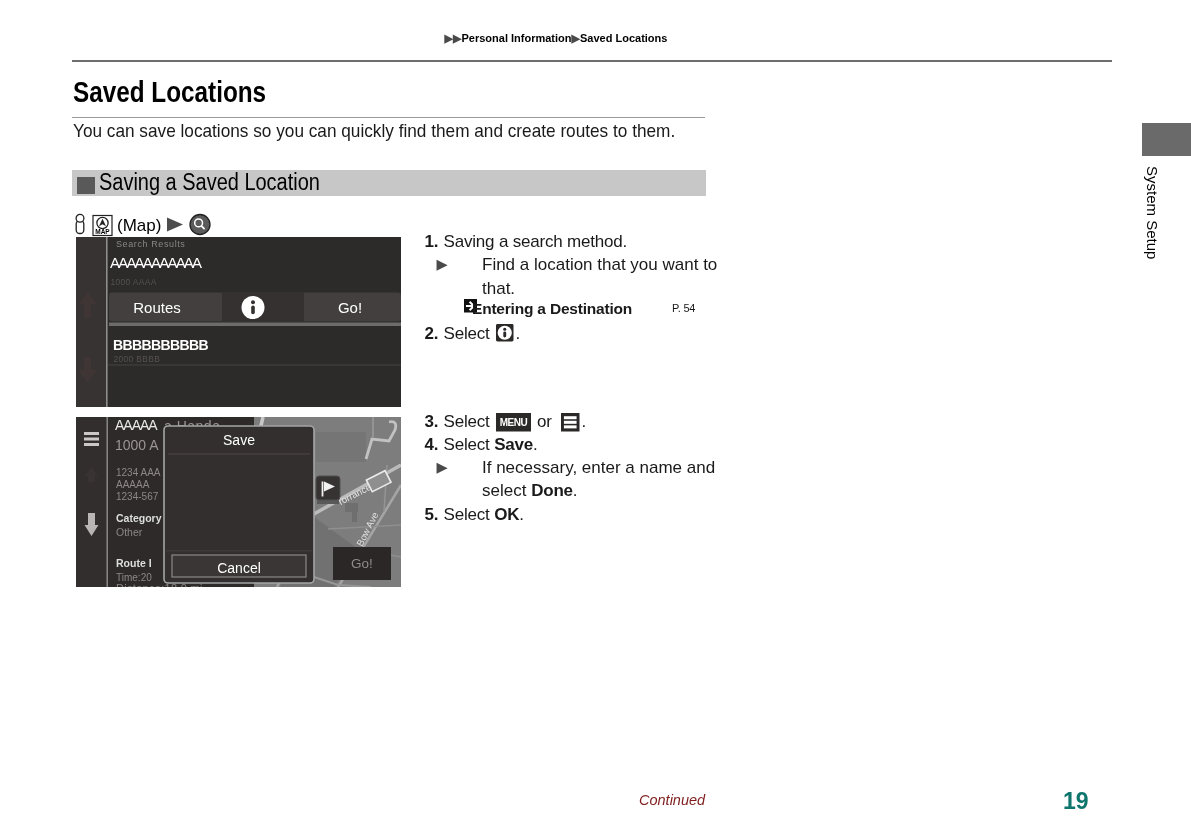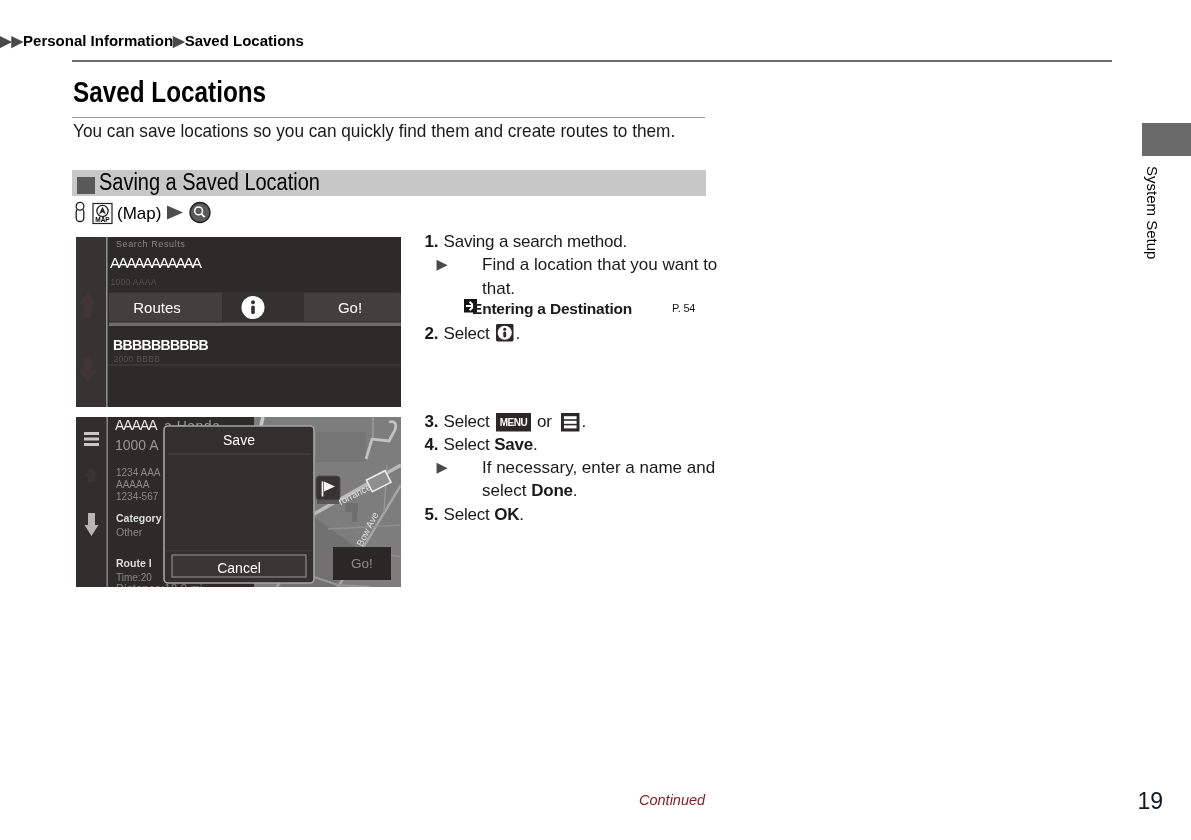--- a/index.html
+++ b/index.html
@@ -3,38 +3,38 @@
 <meta charset="utf-8">
 <style>
   html,body{margin:0;padding:0;}
   body{width:1191px;height:840px;position:relative;background:#fff;
        font-family:"Liberation Sans", sans-serif;overflow:hidden;}
   .abs{position:absolute;}
 </style>
 </head>
 <body>
 
-<div class="abs" style="left:0;top:33px;width:1112px;text-align:left;font-size:15px;line-height:1;color:#000;font-weight:bold;">
+<div class="abs" style="left:0;top:33px;width:1112px;text-align:center;font-size:11px;line-height:1;color:#000;font-weight:bold;">
 <span style="color:#4a4a4a;">▶▶</span>Personal Information<span style="color:#4a4a4a;">▶</span>Saved Locations</div>
 
 <div class="abs" style="left:72px;top:60px;width:1040px;height:1.7px;background:#6e6e6e;"></div>
 
 <div class="abs" style="left:73px;top:78px;font-size:29px;line-height:29px;font-weight:bold;color:#000;white-space:nowrap;transform:scaleX(0.838);transform-origin:0 0;">Saved Locations</div>
 
 <div class="abs" style="left:72px;top:116.5px;width:633px;height:1.2px;background:#9a9a9a;"></div>
 
 <div class="abs" style="left:73px;top:121px;font-size:19px;line-height:19px;color:#1a1a1a;white-space:nowrap;transform:scaleX(0.906);transform-origin:0 0;">You can save locations so you can quickly find them and create routes to them.</div>
 
 <div class="abs" style="left:72px;top:170px;width:634px;height:25.5px;background:#c7c7c7;"></div>
 
 <div class="abs" style="left:77px;top:177px;width:17.5px;height:17px;background:#595959;"></div>
 
 <div class="abs" style="left:99px;top:170px;font-size:23px;line-height:25px;color:#000;white-space:nowrap;transform:scaleX(0.868);transform-origin:0 0;">Saving a Saved Location</div>
 
-<div class="abs" style="left:72px;top:200px;width:330px;height:26px;">
+<div class="abs" style="left:72px;top:212px;width:330px;height:26px;">
 <svg width="330" height="26" viewBox="0 0 330 26">
 
   <g stroke="#222" fill="none" stroke-width="1.3">
     <rect x="4.2" y="8.5" width="7.6" height="13" rx="3.6" fill="#fff"></rect>
     <circle cx="8" cy="6.2" r="3.9" fill="#fff"></circle>
   </g>
 
   <g>
     <rect x="21" y="3.5" width="19" height="20" fill="#fff" stroke="#222" stroke-width="1.2"></rect>
     <circle cx="30.5" cy="11" r="5.6" fill="none" stroke="#222" stroke-width="1.3"></circle>
@@ -255,13 +255,13 @@
     <span class="num">5.</span>
     <span class="tx">Select <b>OK</b>.</span>
   </div>
 
 <div class="abs" style="left:1142px;top:122.5px;width:49px;height:33.5px;background:#6a6a6a;"></div>
 
 <div class="abs" style="left:1145px;top:166px;width:15px;height:100px;font-size:15px;line-height:15px;color:#000;writing-mode:vertical-rl;">System Setup</div>
 
 <div class="abs" style="left:639px;top:792.5px;font-size:14.5px;line-height:14.5px;font-style:italic;color:#7f1d1d;">Continued</div>
 
-<div class="abs" style="left:1063px;top:789.5px;width:100px;text-align:right;font-size:23px;line-height:23px;color:#0f172a;">19</div>
+<div class="abs" style="left:1063px;top:789.5px;width:100px;text-align:left;font-size:23px;line-height:23px;color:#0f766e;font-weight:bold;">19</div>
 
 </body></html>

